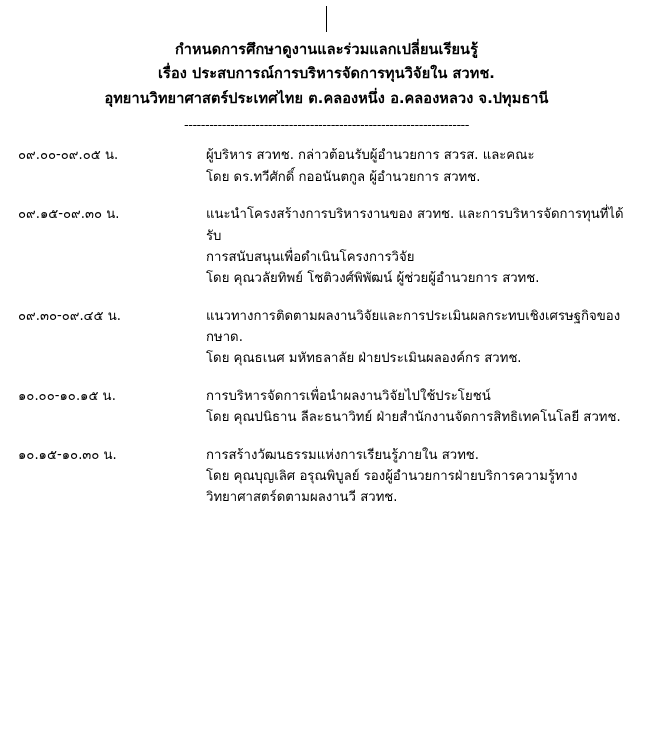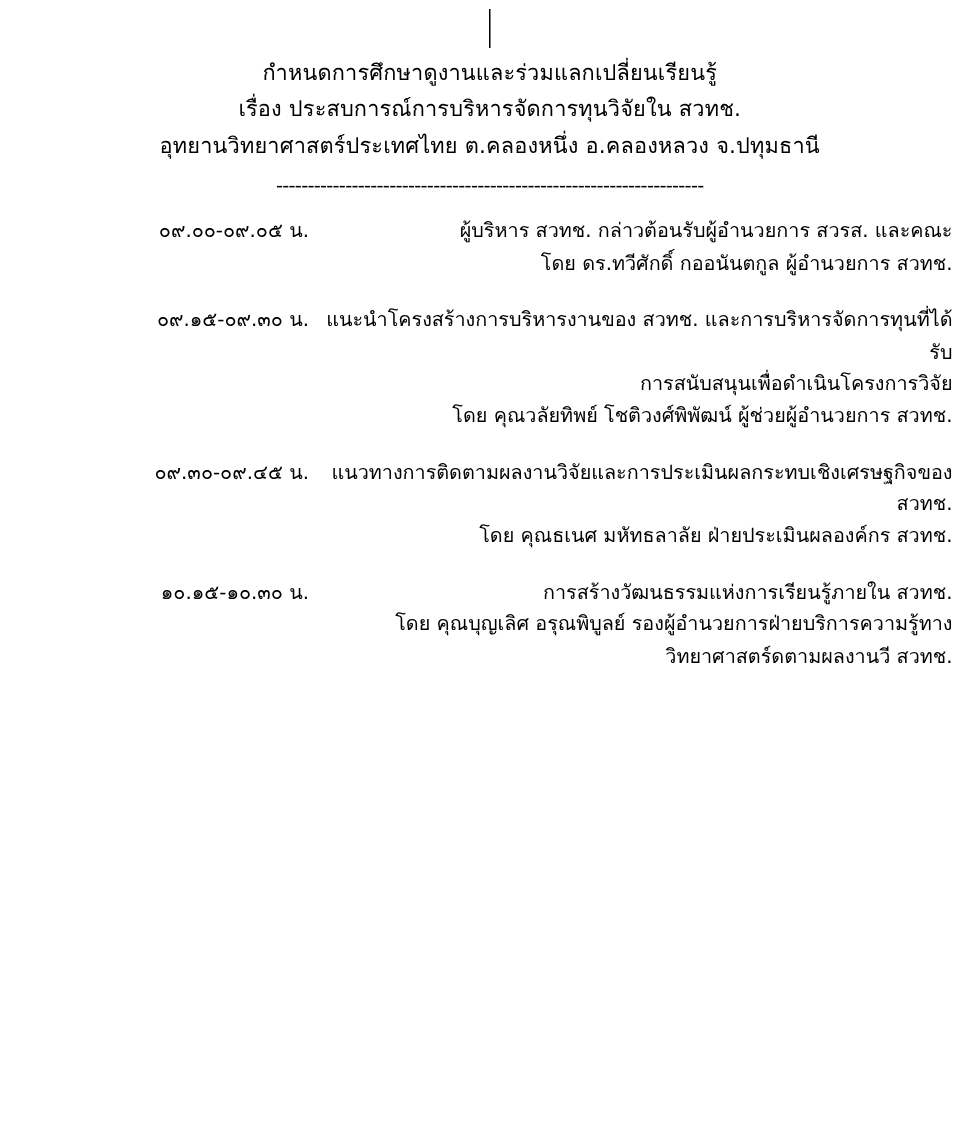--- a/index.html
+++ b/index.html
@@ -23,20 +23,21 @@
   }
   .top-bar {
     width: 1px;
     height: 26px;
     background: #000;
     margin: 6px auto 6px auto;
   }
   .header {
     text-align: center;
     line-height: 1.55;
+    font-weight: bold;
   }
   .header .line {
     font-size: 14.5px;
     margin: 2px 0;
     letter-spacing: 0.1px;
   }
   .divider {
     text-align: center;
     font-size: 13px;
     letter-spacing: -0.5px;
@@ -47,21 +48,20 @@
     width: 100%;
     border-collapse: collapse;
   }
   .schedule tr {
     vertical-align: top;
   }
   .schedule td {
     padding: 0 0 16px 0;
     font-size: 13.2px;
     line-height: 1.62;
-    text-align: right;
   }
   .time-cell {
     width: 188px;
     padding-left: 12px;
     white-space: nowrap;
   }
   .detail-cell {
     padding-right: 8px;
   }
   .detail-line {
@@ -97,22 +97,29 @@
         <td class="detail-cell">
           <span class="detail-line">แนะนำโครงสร้างการบริหารงานของ สวทช. และการบริหารจัดการทุนที่ได้รับ</span>
           <span class="detail-line">การสนับสนุนเพื่อดำเนินโครงการวิจัย</span>
           <span class="detail-line">โดย คุณวลัยทิพย์ โชติวงศ์พิพัฒน์ ผู้ช่วยผู้อำนวยการ สวทช.</span>
         </td>
       </tr>
       <tr>
         <td class="time-cell">๐๙.๓๐-๐๙.๔๕ น.</td>
         <td class="detail-cell">
           <span class="detail-line">แนวทางการติดตามผลงานวิจัยและการประเมินผลกระทบเชิงเศรษฐกิจของ</span>
-          <span class="detail-line">สวทช.</span>
+          <span class="detail-line">กษาด.</span>
           <span class="detail-line">โดย คุณธเนศ มหัทธลาลัย ฝ่ายประเมินผลองค์กร สวทช.</span>
+        </td>
+      </tr>
+      <tr>
+        <td class="time-cell">๑๐.๐๐-๑๐.๑๕ น.</td>
+        <td class="detail-cell">
+          <span class="detail-line">การบริหารจัดการเพื่อนำผลงานวิจัยไปใช้ประโยชน์</span>
+          <span class="detail-line">โดย คุณปนิธาน ลีละธนาวิทย์ ฝ่ายสำนักงานจัดการสิทธิเทคโนโลยี สวทช.</span>
         </td>
       </tr>
       <tr>
         <td class="time-cell">๑๐.๑๕-๑๐.๓๐ น.</td>
         <td class="detail-cell">
           <span class="detail-line">การสร้างวัฒนธรรมแห่งการเรียนรู้ภายใน สวทช.</span>
           <span class="detail-line">โดย คุณบุญเลิศ อรุณพิบูลย์ รองผู้อำนวยการฝ่ายบริการความรู้ทาง</span>
           <span class="detail-line">วิทยาศาสตร์ดตามผลงานวี สวทช.</span>
         </td>
       </tr>

